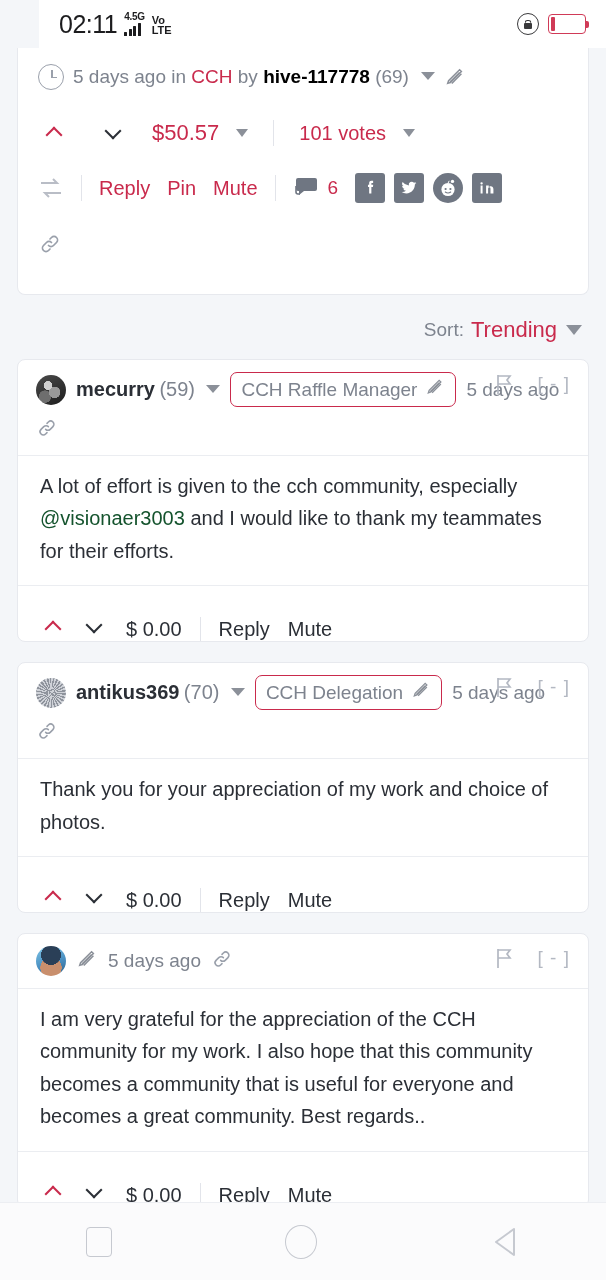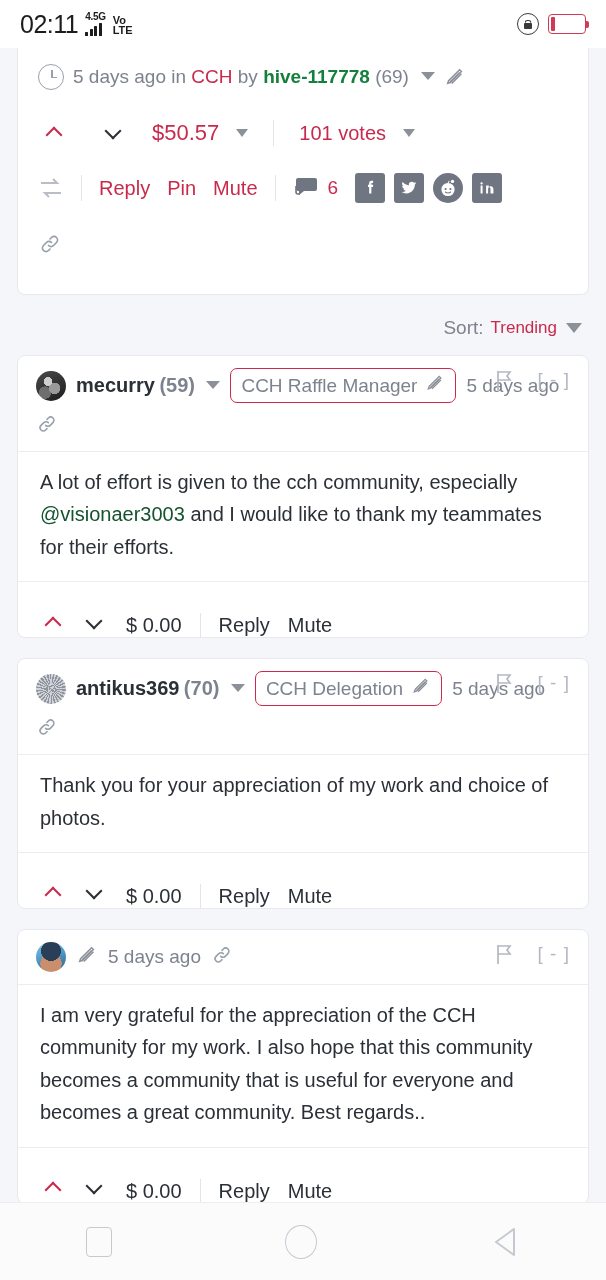--- a/index.html
+++ b/index.html
@@ -9,20 +9,21 @@
     font-family: "Liberation Sans", sans-serif;
     overflow: hidden;
   }
   .screen { width: 606px; height: 1280px; position: relative; background: #f4f6f9; display: flex; flex-direction: column; }
 
   
   .statusbar {
     height: 48px; background: #ffffff; flex: 0 0 48px;
     display: flex; align-items: center; justify-content: space-between;
     padding: 0 20px;
+    margin-left: 39px;
   }
   .sb-left { display: flex; align-items: flex-end; gap: 7px; }
   .sb-time { font-size: 25px; color: #1c1c1e; font-weight: 400; letter-spacing: -0.5px; line-height: 1; }
   .sig-wrap { display: flex; flex-direction: column; align-items: flex-start; position: relative; top: -1px; }
   .sig-label { font-size: 10px; font-weight: 700; color: #1c1c1e; line-height: 1; letter-spacing: -0.3px; }
   .sig-bars { display: flex; align-items: flex-end; gap: 1.5px; height: 14px; }
   .sig-bars i { width: 3px; background: #1c1c1e; display: block; border-radius: .5px; }
   .sig-bars i:nth-child(1){height:4px} .sig-bars i:nth-child(2){height:7px}
   .sig-bars i:nth-child(3){height:10px} .sig-bars i:nth-child(4){height:13px}
   .volte { display: flex; flex-direction: column; line-height: 0.95; font-size: 11px; font-weight: 700; color: #1c1c1e; position: relative; top: -1px; }
@@ -47,21 +48,21 @@
   .post-row { display: flex; align-items: center; padding: 0 20px; }
   .meta-row { height: 58px; gap: 9px; }
   .clock {
     width: 26px; height: 26px; border: 1.7px solid #9aa0ab; border-radius: 50%;
     position: relative; flex: 0 0 26px;
   }
   .clock::before { content:""; position:absolute; left:50%; top:5px; width:1.7px; height:8px; background:#9aa0ab; transform-origin: bottom center; }
   .clock::after { content:""; position:absolute; left:50%; top:11.5px; width:6px; height:1.7px; background:#9aa0ab; }
   .meta-text { font-size: 19px; color: #7d838e; }
   .meta-text .com { color: #c92a4c; }
-  .meta-text .auth { color: #15803d; font-weight: 700; margin-top: 34px; }
+  .meta-text .auth { color: #000000; font-weight: 700; margin-top: 34px; }
   .meta-text .rep { color: #7d838e; }
   .caret { width:0;height:0;border-left:7px solid transparent;border-right:7px solid transparent;border-top:8px solid #8b9099; display:inline-block; margin-left: 7px; vertical-align: 3px;}
   .pen { display:inline-block; width: 22px; height: 22px; }
 
   .vote-row { height: 54px; gap: 8px; }
   .circ { width: 31px; height: 31px; border-radius: 50%; border: 1.8px solid #d4days; display:flex;align-items:center;justify-content:center; flex: 0 0 31px;}
   .circ.up { border-color: #d4607c; }
   .circ.down { border-color: #2b2f36; }
   .chev { width: 12px; height: 12px; border-left: 2.2px solid; border-bottom: 2.2px solid; }
   .circ.up .chev { border-color: #c92a4c; transform: rotate(135deg); margin-top: 4px; }
@@ -77,42 +78,42 @@
   .cmt-ico { width: 26px; height: 22px; }
   .cmt-count { font-size: 19px; color: #c92a4c; margin-left: 9px; }
   .shares { display: flex; gap: 9px; margin-left: 17px; }
   .sq { width: 30px; height: 30px; background: #6f7682; border-radius: 3px; display:flex;align-items:center;justify-content:center; }
   .rnd { width: 30px; height: 30px; background: #6f7682; border-radius: 50%; display:flex;align-items:center;justify-content:center; }
   .link-row { padding: 16px 20px 0 20px; }
 
   
   .sort-bar { display: flex; align-items: center; justify-content: flex-end; padding: 22px 24px 16px 0; gap: 7px; }
   .sort-label { font-size: 19px; color: #7d838e; }
-  .sort-val { font-size: 17px; color: #c92a4c; }
+  .sort-val { font-size: 22px; color: #c92a4c; }
   .sort-caret { width:0;height:0;border-left:8px solid transparent;border-right:8px solid transparent;border-top:10px solid #8b9099; margin-left:2px;}
 
   
   .comment { margin-bottom: 20px; }
 
   .c-head { padding: 12px 18px 10px 18px; display: flex; flex-wrap: wrap; align-items: center; gap: 0 10px; position: relative; }
   .avatar { width: 30px; height: 30px; border-radius: 50%; flex: 0 0 30px; background: #3a3a3a; overflow: hidden; }
   .av-mecurry { background:
       radial-gradient(circle at 40% 35%, #cfcfcf 0 16%, transparent 17%),
       radial-gradient(circle at 62% 58%, #9a9a9a 0 22%, transparent 23%),
       radial-gradient(circle at 30% 72%, #6e6e6e 0 20%, transparent 21%),
       linear-gradient(150deg, #4a4a4a, #1d1d1d); }
   .av-antikus { background:
       repeating-conic-gradient(from 0deg at 50% 50%, #cfd2d8 0deg 7deg, #8e939c 7deg 14deg);
       border-radius: 50%; }
   .av-newspirit { background:
       radial-gradient(circle at 50% 30%, #2a3f57 0 38%, transparent 39%),
       radial-gradient(circle at 50% 72%, #c98f6d 0 40%, transparent 41%),
       linear-gradient(160deg, #7fc6e8, #4a90c2 55%, #2d5f87); }
   .c-name { font-size: 20px; font-weight: 700; color: #2b2f36; }
-  .c-rep { font-size: 20px; color: #7d838e; font-weight: 700; }
+  .c-rep { font-size: 20px; color: #7d838e; font-weight: 400; }
   .badge {
     border: 1.6px solid #c92a4c; border-radius: 7px; padding: 4px 10px;
     display: flex; align-items: center; gap: 8px;
     font-size: 19px; color: #7d838e;
   }
   .c-time { font-size: 19px; color: #7d838e; }
   .c-head-right { position: absolute; right: 18px; top: 13px; display: flex; align-items: center; gap: 24px; }
   .flag { width: 20px; height: 22px; }
   .collapse { font-size: 19px; color: #b3b8c2; letter-spacing: 1px; }
   .c-head-2 { padding: 0 18px 12px 18px; display: flex; align-items: center; gap: 12px; }

